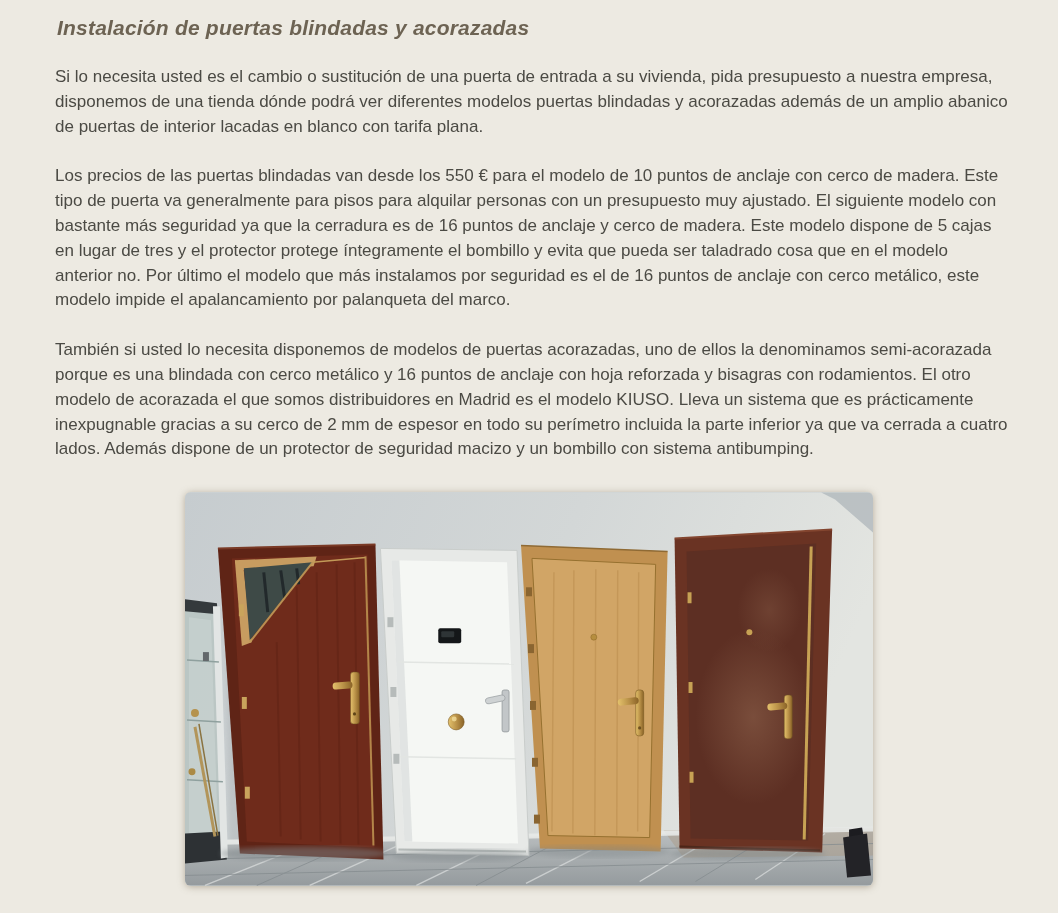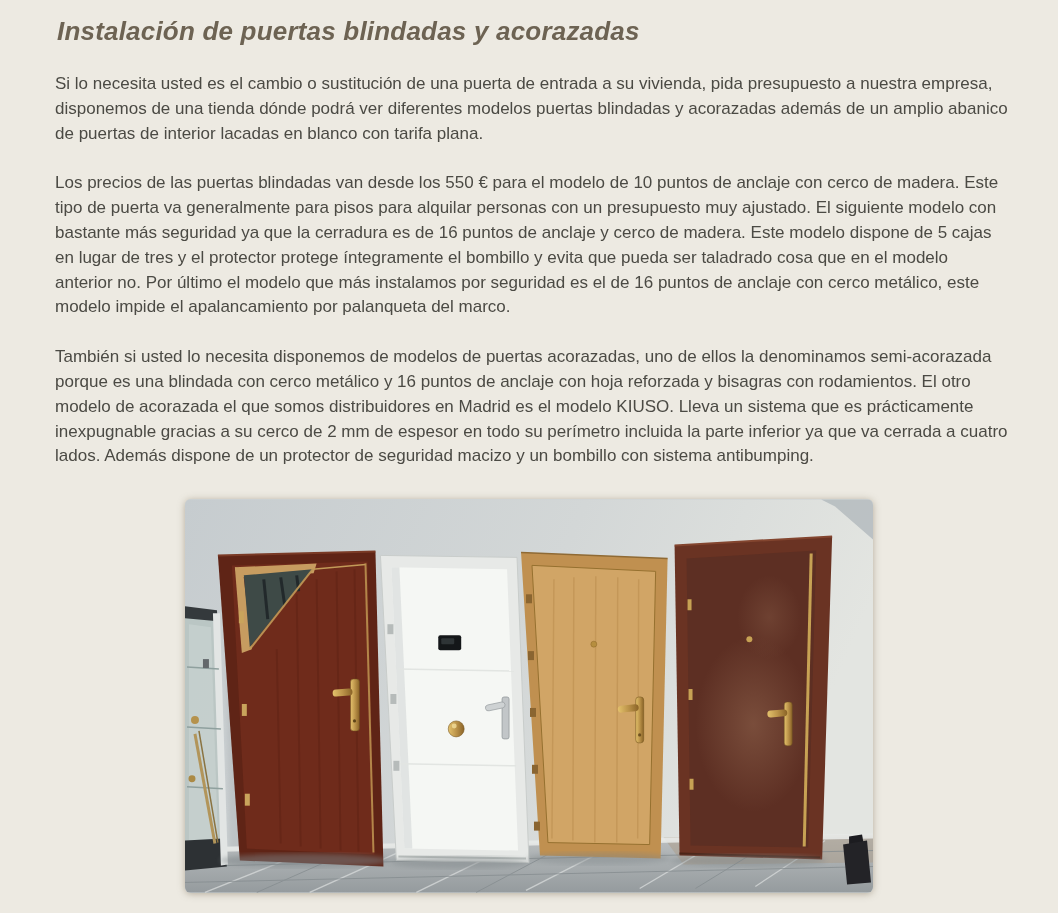--- a/index.html
+++ b/index.html
@@ -10,21 +10,21 @@
     font-family:"Liberation Sans", sans-serif;
     overflow:hidden;
   }
   .article-text {
     padding:16px 48px 0 55px;
   }
   h1.page-title {
     font-family:"Liberation Sans", sans-serif;
     font-style:italic;
     font-weight:bold;
-    font-size:26px;
+    font-size:21px;
     letter-spacing:0.2px;
     color:#6d6353;
     margin:0 0 4px 2px;
   }
   p.body-paragraph {
     font-size:17px;
     line-height:24.8px;
     color:#4b4a44;
     margin-top:25px;
     text-align:left;

